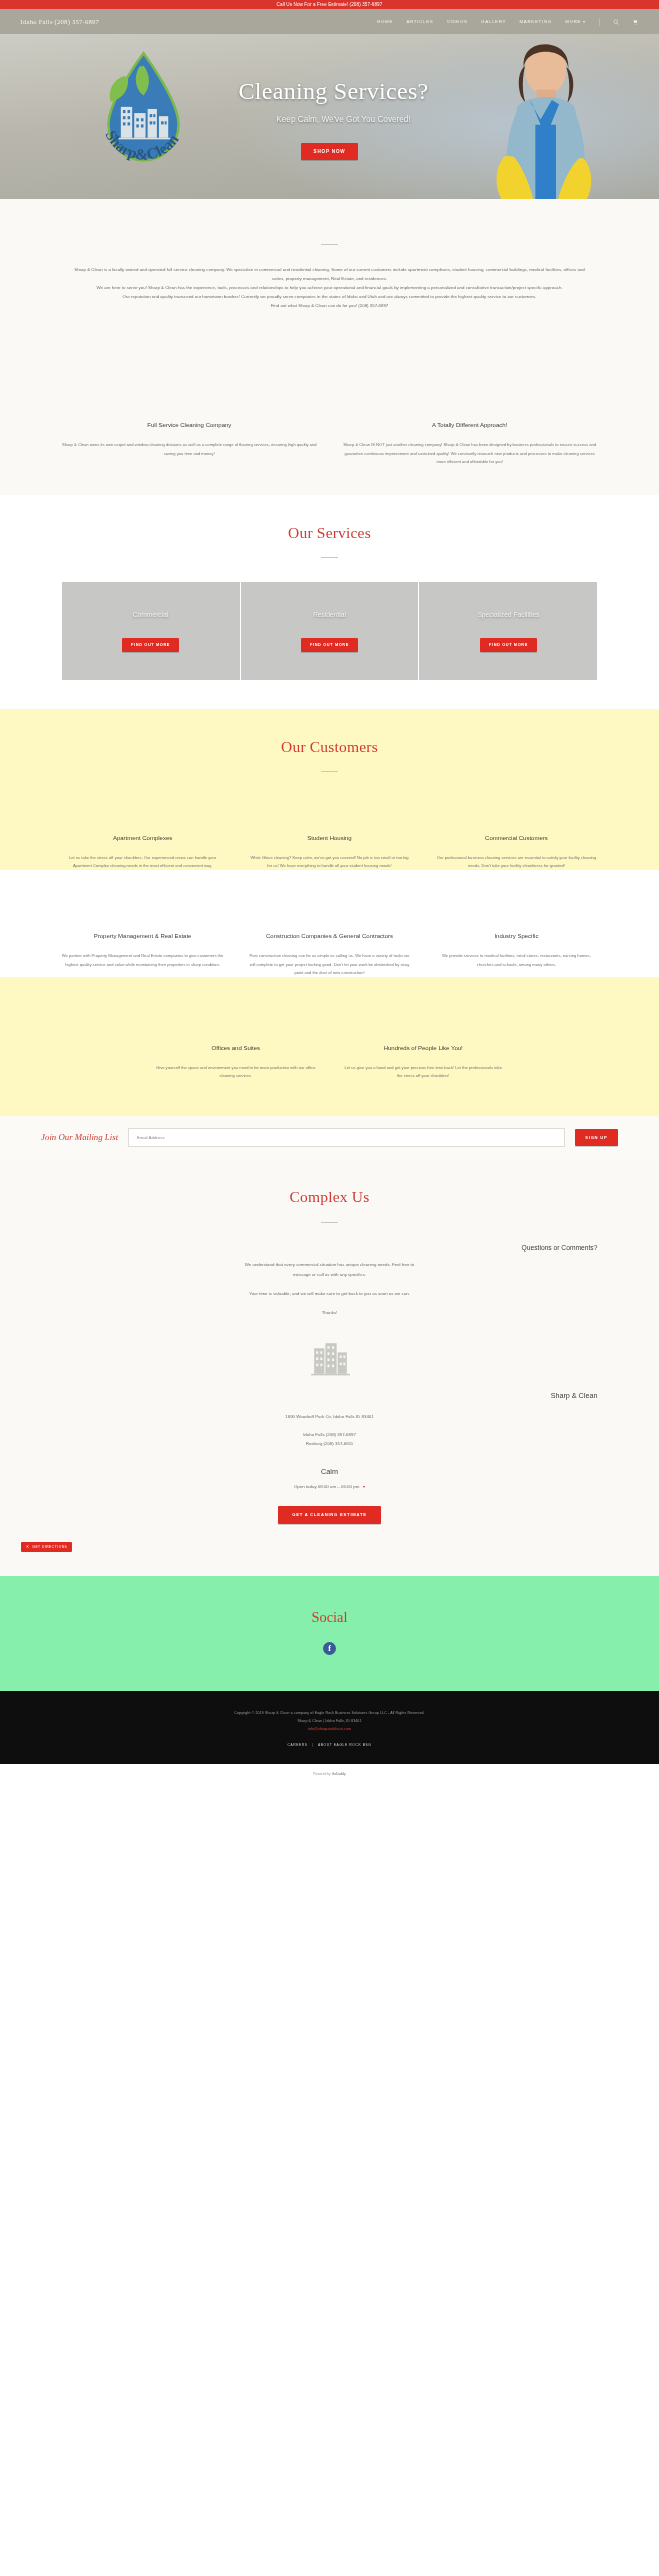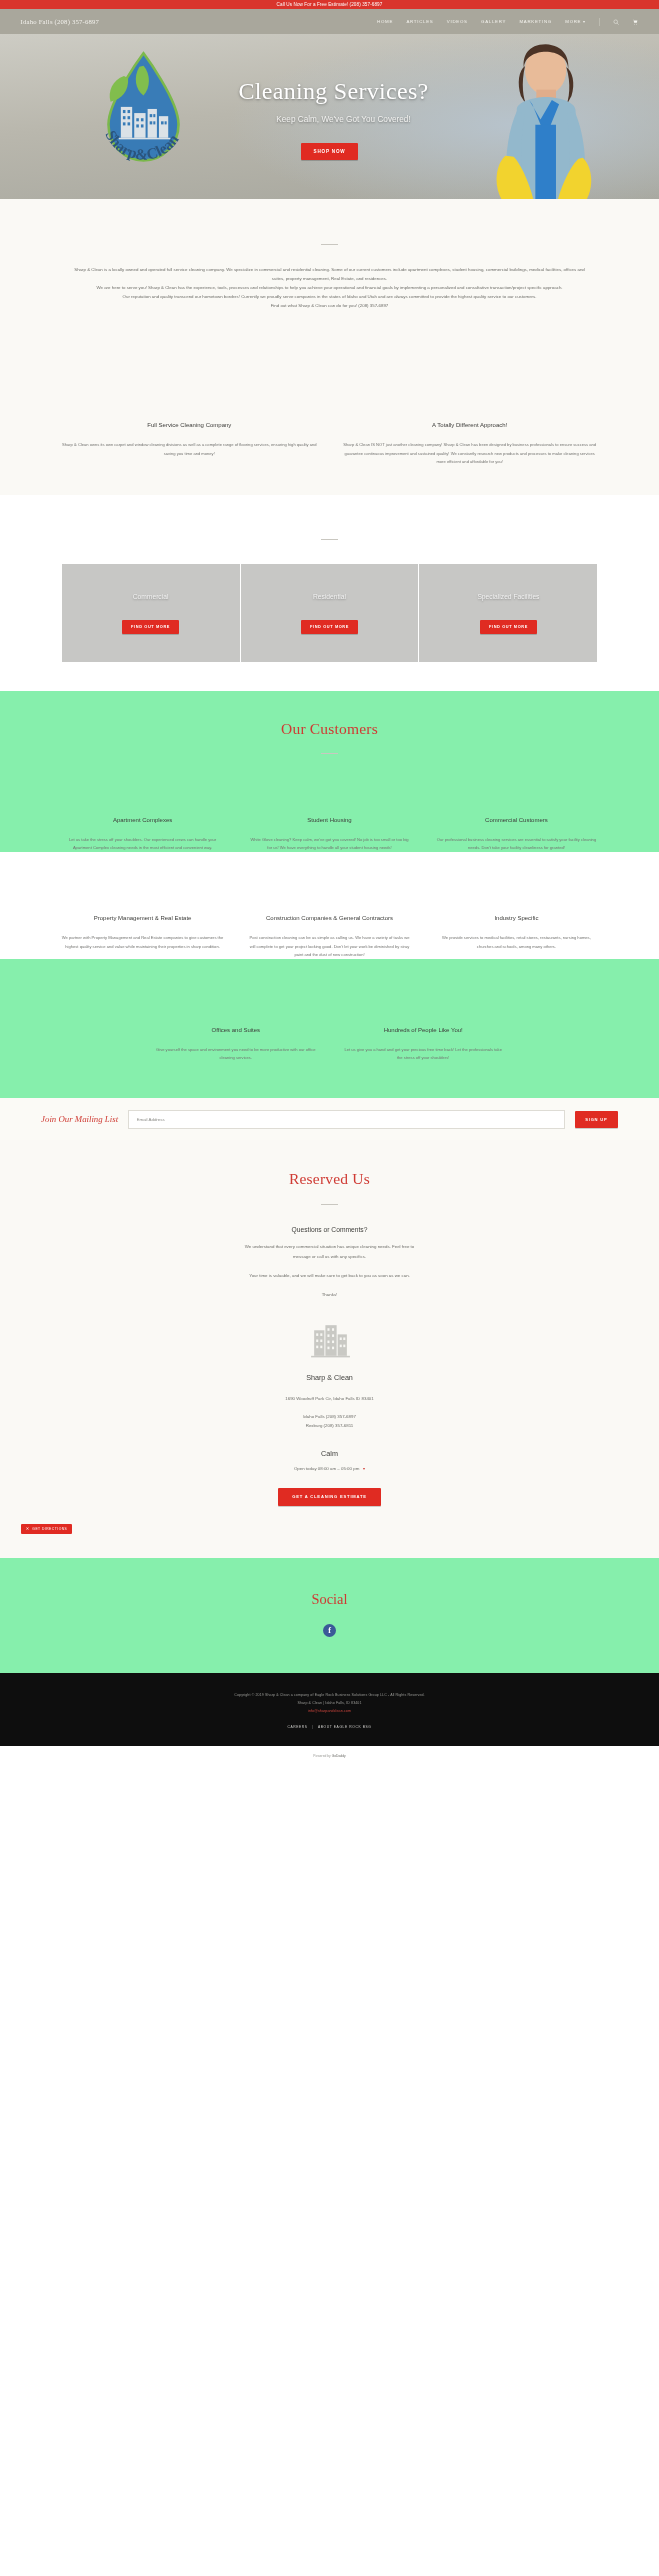--- a/index.html
+++ b/index.html
@@ -111,21 +111,21 @@
     padding:5.7px 12.4px;
     cursor:pointer;
     box-shadow:0 1px 0 rgba(0,0,0,.18);
     text-transform:uppercase;
   }
 
   
   .sec { padding:29px 0; }
   .bg-cream { background:#faf9f5; }
   .bg-white { background:#ffffff; }
-  .bg-offwhite { background:#86efac; }
+  .bg-offwhite { background:#fef9c3; }
   .wrap { width:577px; margin:0 auto; padding:0 20.6px; }
 
   .sec-title {
     font-family:"Liberation Serif", serif;
     font-size:15.5px;
     color:#cf3a33;
     text-align:center;
     letter-spacing:0.2px;
   }
   .rule {
@@ -206,21 +206,21 @@
     font-size:4.4px;
     font-family:"Liberation Sans", sans-serif;
     color:#6d6d68;
   }
   .mail-input::placeholder { color:#8b8b86; }
   .mail .btn-red { padding:6.2px 10.3px; font-size:4.1px; }
 
   
   .contact-line { text-align:center; font-size:4.4px; line-height:2.2; color:#6d6d68; }
   .contact-h {
-    text-align:center; font-size:6.7px; color:#3d3d3a;
+    text-align:right; font-size:6.7px; color:#3d3d3a;
     margin-bottom:9.3px;
   }
   .contact-map { width:118px; height:46px; margin:0 auto 10.3px; display:block; }
   .hours-h { text-align:center; font-size:7.2px; color:#3d3d3a; margin:17.5px 0 8.2px; }
   .hours-line { text-align:center; font-size:4.4px; color:#6d6d68; }
   .hours-caret {
     display:inline-block; margin-left:2.6px;
     width:0;height:0;
     border-left:1.8px solid transparent;
     border-right:1.8px solid transparent;
@@ -396,20 +396,21 @@
         <div class="col-img"></div>
         <div class="col-h">A Totally Different Approach!</div>
         <div class="col-p">Sharp &amp; Clean IS NOT just another cleaning company! Sharp &amp; Clean has been designed by business professionals to ensure success and guarantee continuous improvement and sustained quality! We constantly research new products and processes to make cleaning services more efficient and affordable for you!</div>
       </div>
     </div>
   </div>
 </div>
 
 <div class="sec bg-white">
   <div class="wrap">
+    <div class="sec-title">Our Services</div>
     <div class="rule"></div>
     <div class="cards">
       <div class="card">
         <div class="card-title">Commercial</div>
         <button class="btn-red">FIND OUT MORE</button>
       </div>
       <div class="card">
         <div class="card-title">Residential</div>
         <button class="btn-red">FIND OUT MORE</button>
       </div>
@@ -480,21 +481,21 @@
 <div style="background:#fbfaf6;padding:0 0;">
   <div class="mail">
     <div class="mail-title">Join Our Mailing List</div>
     <input class="mail-input" type="text" placeholder="Email Address" style="">
     <button class="btn-red">SIGN UP</button>
   </div>
 </div>
 
 <div class="sec bg-cream" style="padding-top:30px;padding-bottom:24px;">
   <div class="wrap">
-    <div class="sec-title">Reserved Us</div>
+    <div class="sec-title">Complex Us</div>
     <div class="rule"></div>
 
     <div style="margin-top:21.6px;">
       <div class="contact-h">Questions or Comments?</div>
       <div class="contact-line">We understand that every commercial situation has unique cleaning needs. Feel free to</div>
       <div class="contact-line">message or call us with any specifics.</div>
       <div class="contact-line" style="margin-top:9.3px;">Your time is valuable, and we will make sure to get back to you as soon as we can.</div>
       <div class="contact-line" style="margin-top:9.3px;">Thanks!</div>
     </div>
 

